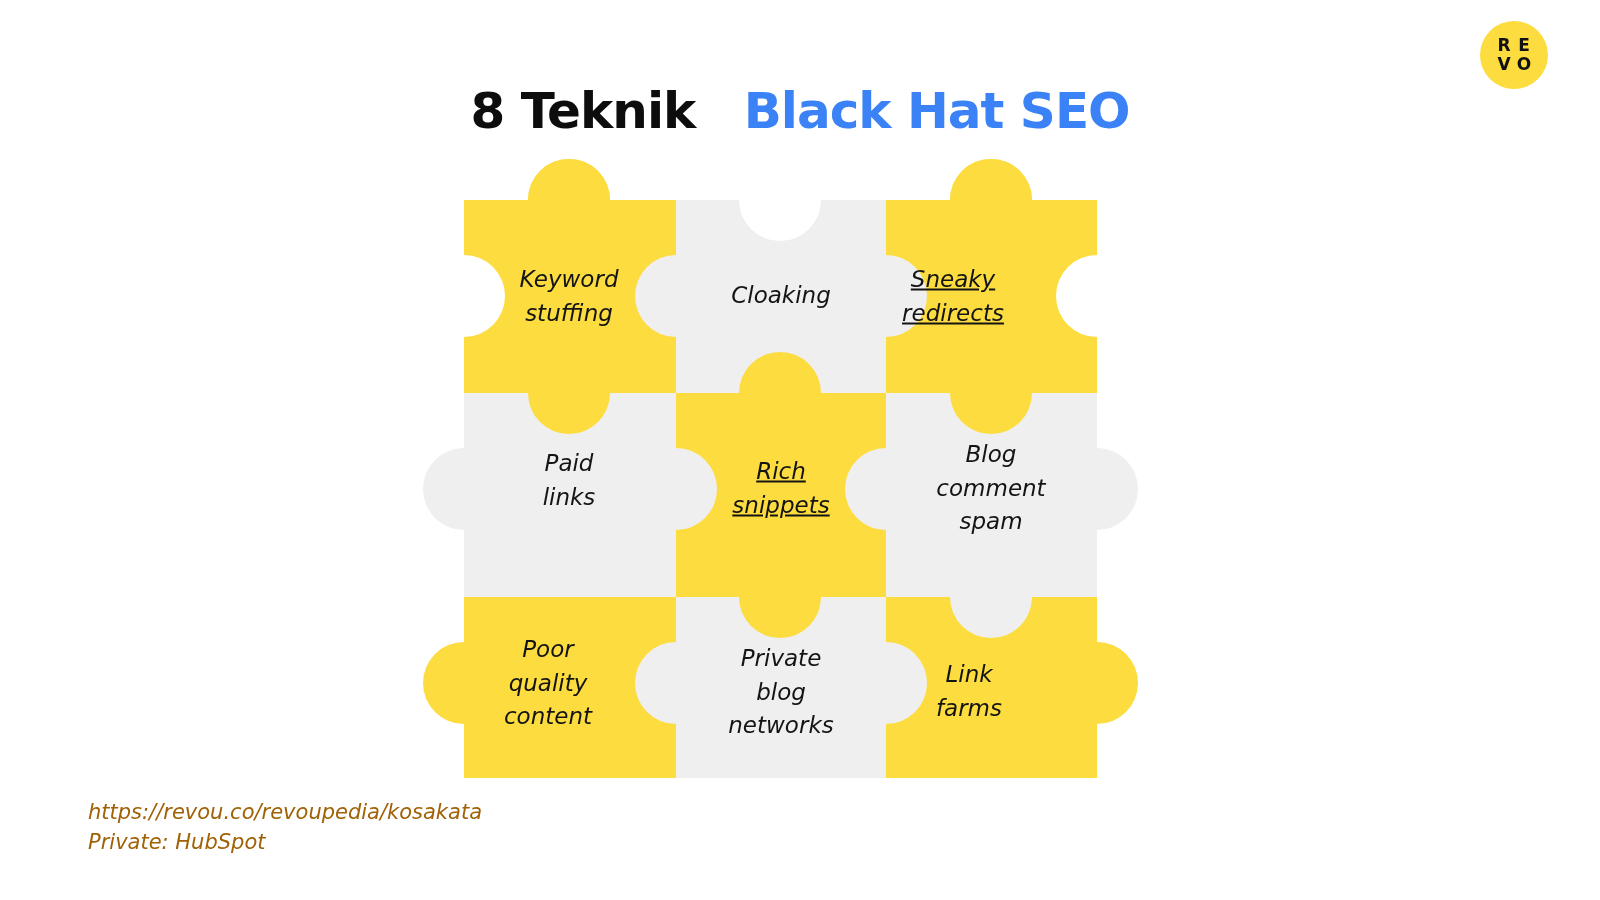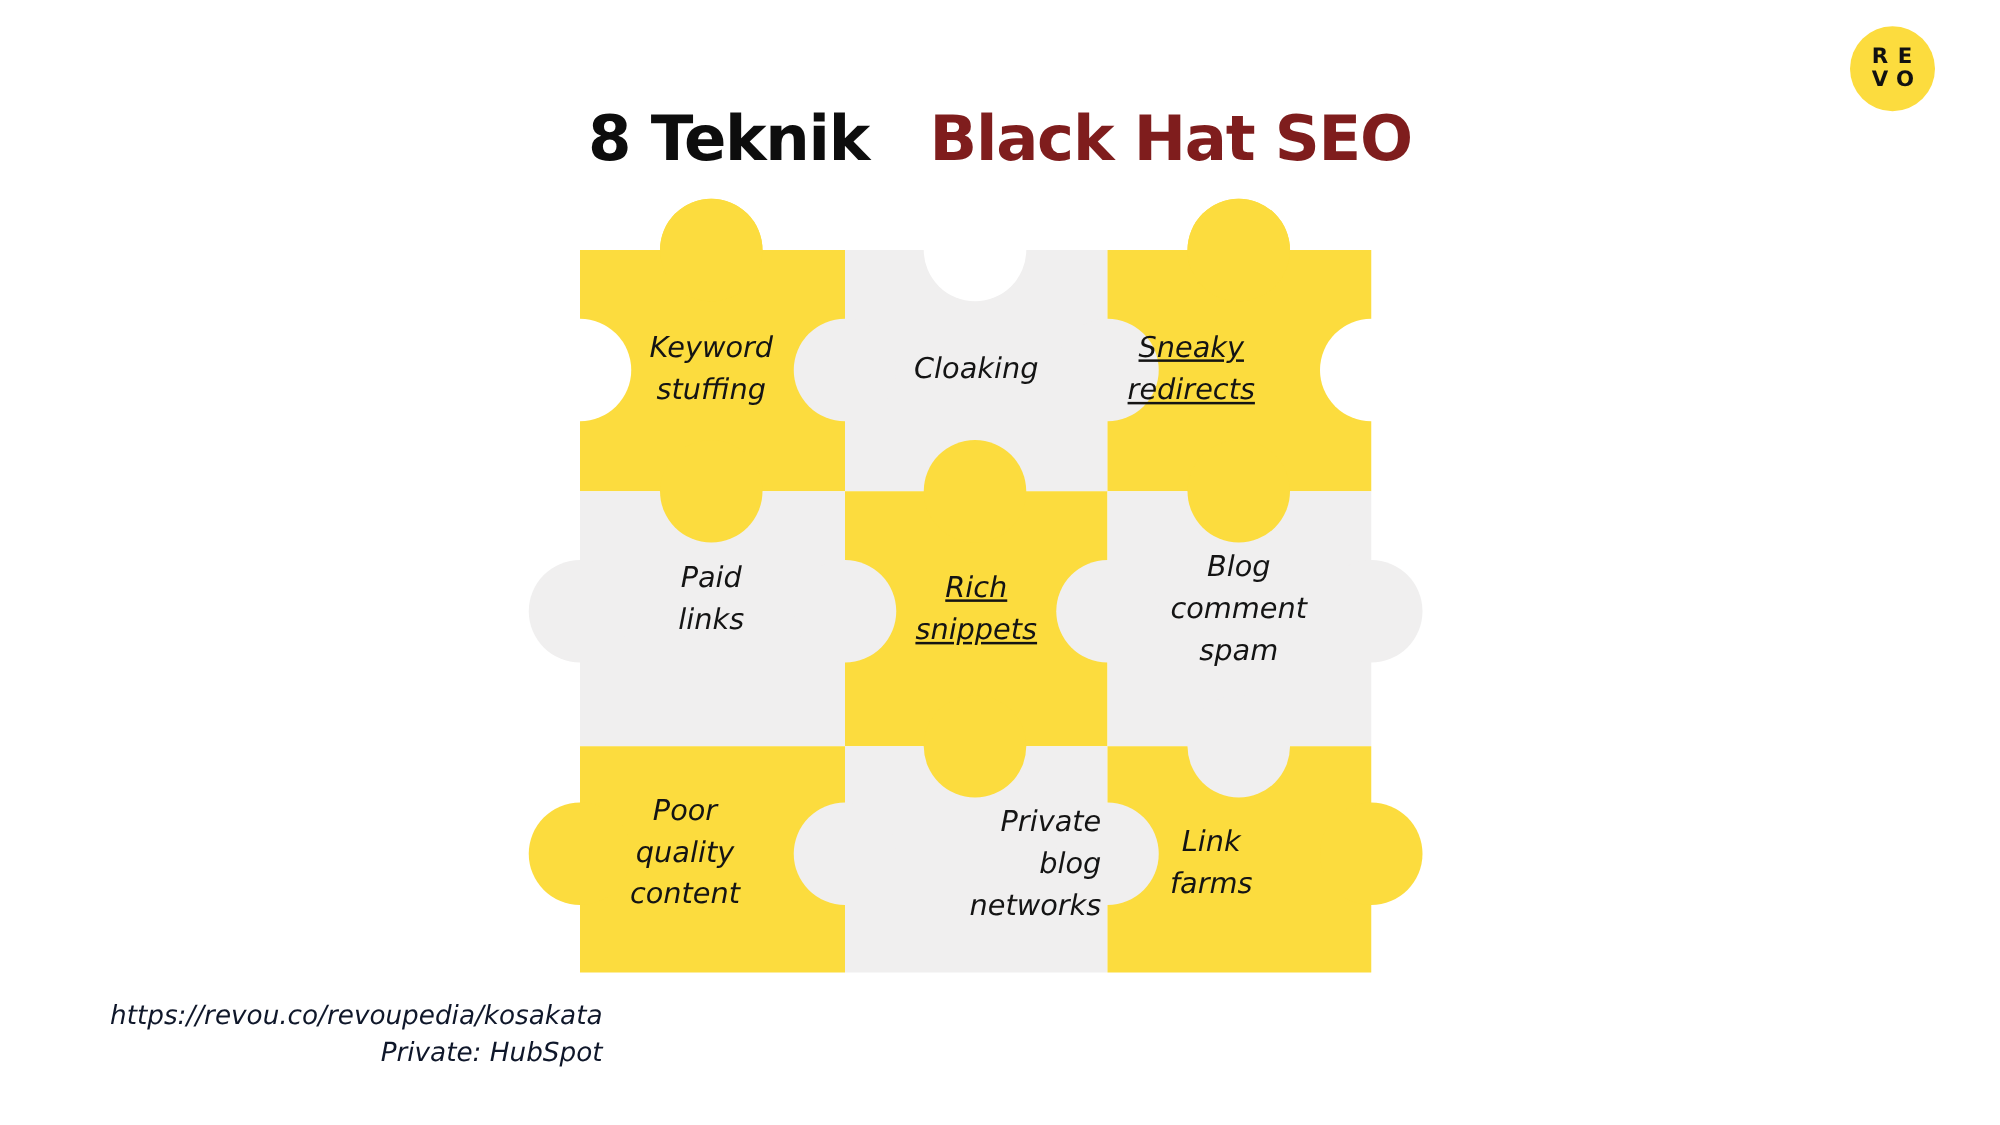--- a/index.html
+++ b/index.html
@@ -7,41 +7,40 @@
     width: 1600px; height: 900px; position: relative; overflow: hidden;
     background: #ffffff;
     font-family: "Liberation Sans", "DejaVu Sans", sans-serif;
   }
   .title {
     position: absolute; left: 0; width: 1600px; top: 82px;
     text-align: center; font-size: 50px; font-weight: bold; letter-spacing: -1px;
     color: #0d0d0d; margin: 0;
     font-family: "DejaVu Sans", sans-serif;
   }
-  .title .accent { color: #7f1d1d; margin-left: 32px; }
+  .title .accent { color: #3b82f6; margin-left: 32px; }
   .logo {
     position: absolute; left: 1480px; top: 21px; width: 68px; height: 68px;
     border-radius: 50%; background: #FCDC3E;
     display: grid; grid-template-columns: 1fr 1fr; grid-template-rows: 1fr 1fr;
     padding: 16px 14px 14px 14px; box-sizing: border-box;
     font-family: "DejaVu Sans", sans-serif; font-weight: bold; font-size: 17px;
     color: #111; line-height: 1; text-align: center;
   }
   .logo span { display: block; }
   svg.puzzle { position: absolute; left: 0; top: 0; }
   .piece-label {
     position: absolute; text-align: center; font-style: italic;
     font-family: "DejaVu Sans", sans-serif; font-size: 23px; line-height: 33.5px;
     color: #141414; width: 200px; transform: translate(-50%, -50%);
   }
   .footer {
-    position: absolute; left: 88px; top: 797px; color: #0f172a;
+    position: absolute; left: 88px; top: 797px; color: #a16207;
     font-family: "DejaVu Sans", sans-serif; font-style: italic; font-size: 21px;
     line-height: 30px;
-    text-align: right;
   }
   .footer div { white-space: nowrap; }
 </style>
 </head>
 <body>
 
 <h1 class="title"><span>8 Teknik </span><span class="accent">Black Hat SEO</span></h1>
 
 <div class="logo">
   <span>R</span>
@@ -105,21 +104,21 @@
 <div class="piece-label" style="left:569px; top:480px; white-space:pre-line;font-style:italic;">Paid
 links</div>
 <div class="piece-label" style="left:781px; top:488px; white-space:pre-line;text-decoration:underline;">Rich
 snippets</div>
 <div class="piece-label" style="left:991px; top:488px; white-space:pre-line;">Blog
 comment
 spam</div>
 <div class="piece-label" style="left:548px; top:683px; white-space:pre-line;">Poor
 quality
 content</div>
-<div class="piece-label" style="left:781px; top:692px; white-space:pre-line;text-align:right;">Private
+<div class="piece-label" style="left:781px; top:692px; white-space:pre-line;">Private
 blog
 networks</div>
 <div class="piece-label" style="left:969px; top:691px; white-space:pre-line;">Link
 farms</div>
 
 <div class="footer">
   <div>https://revou.co/revoupedia/kosakata</div>
   <div>Private: HubSpot</div>
 </div>
 

